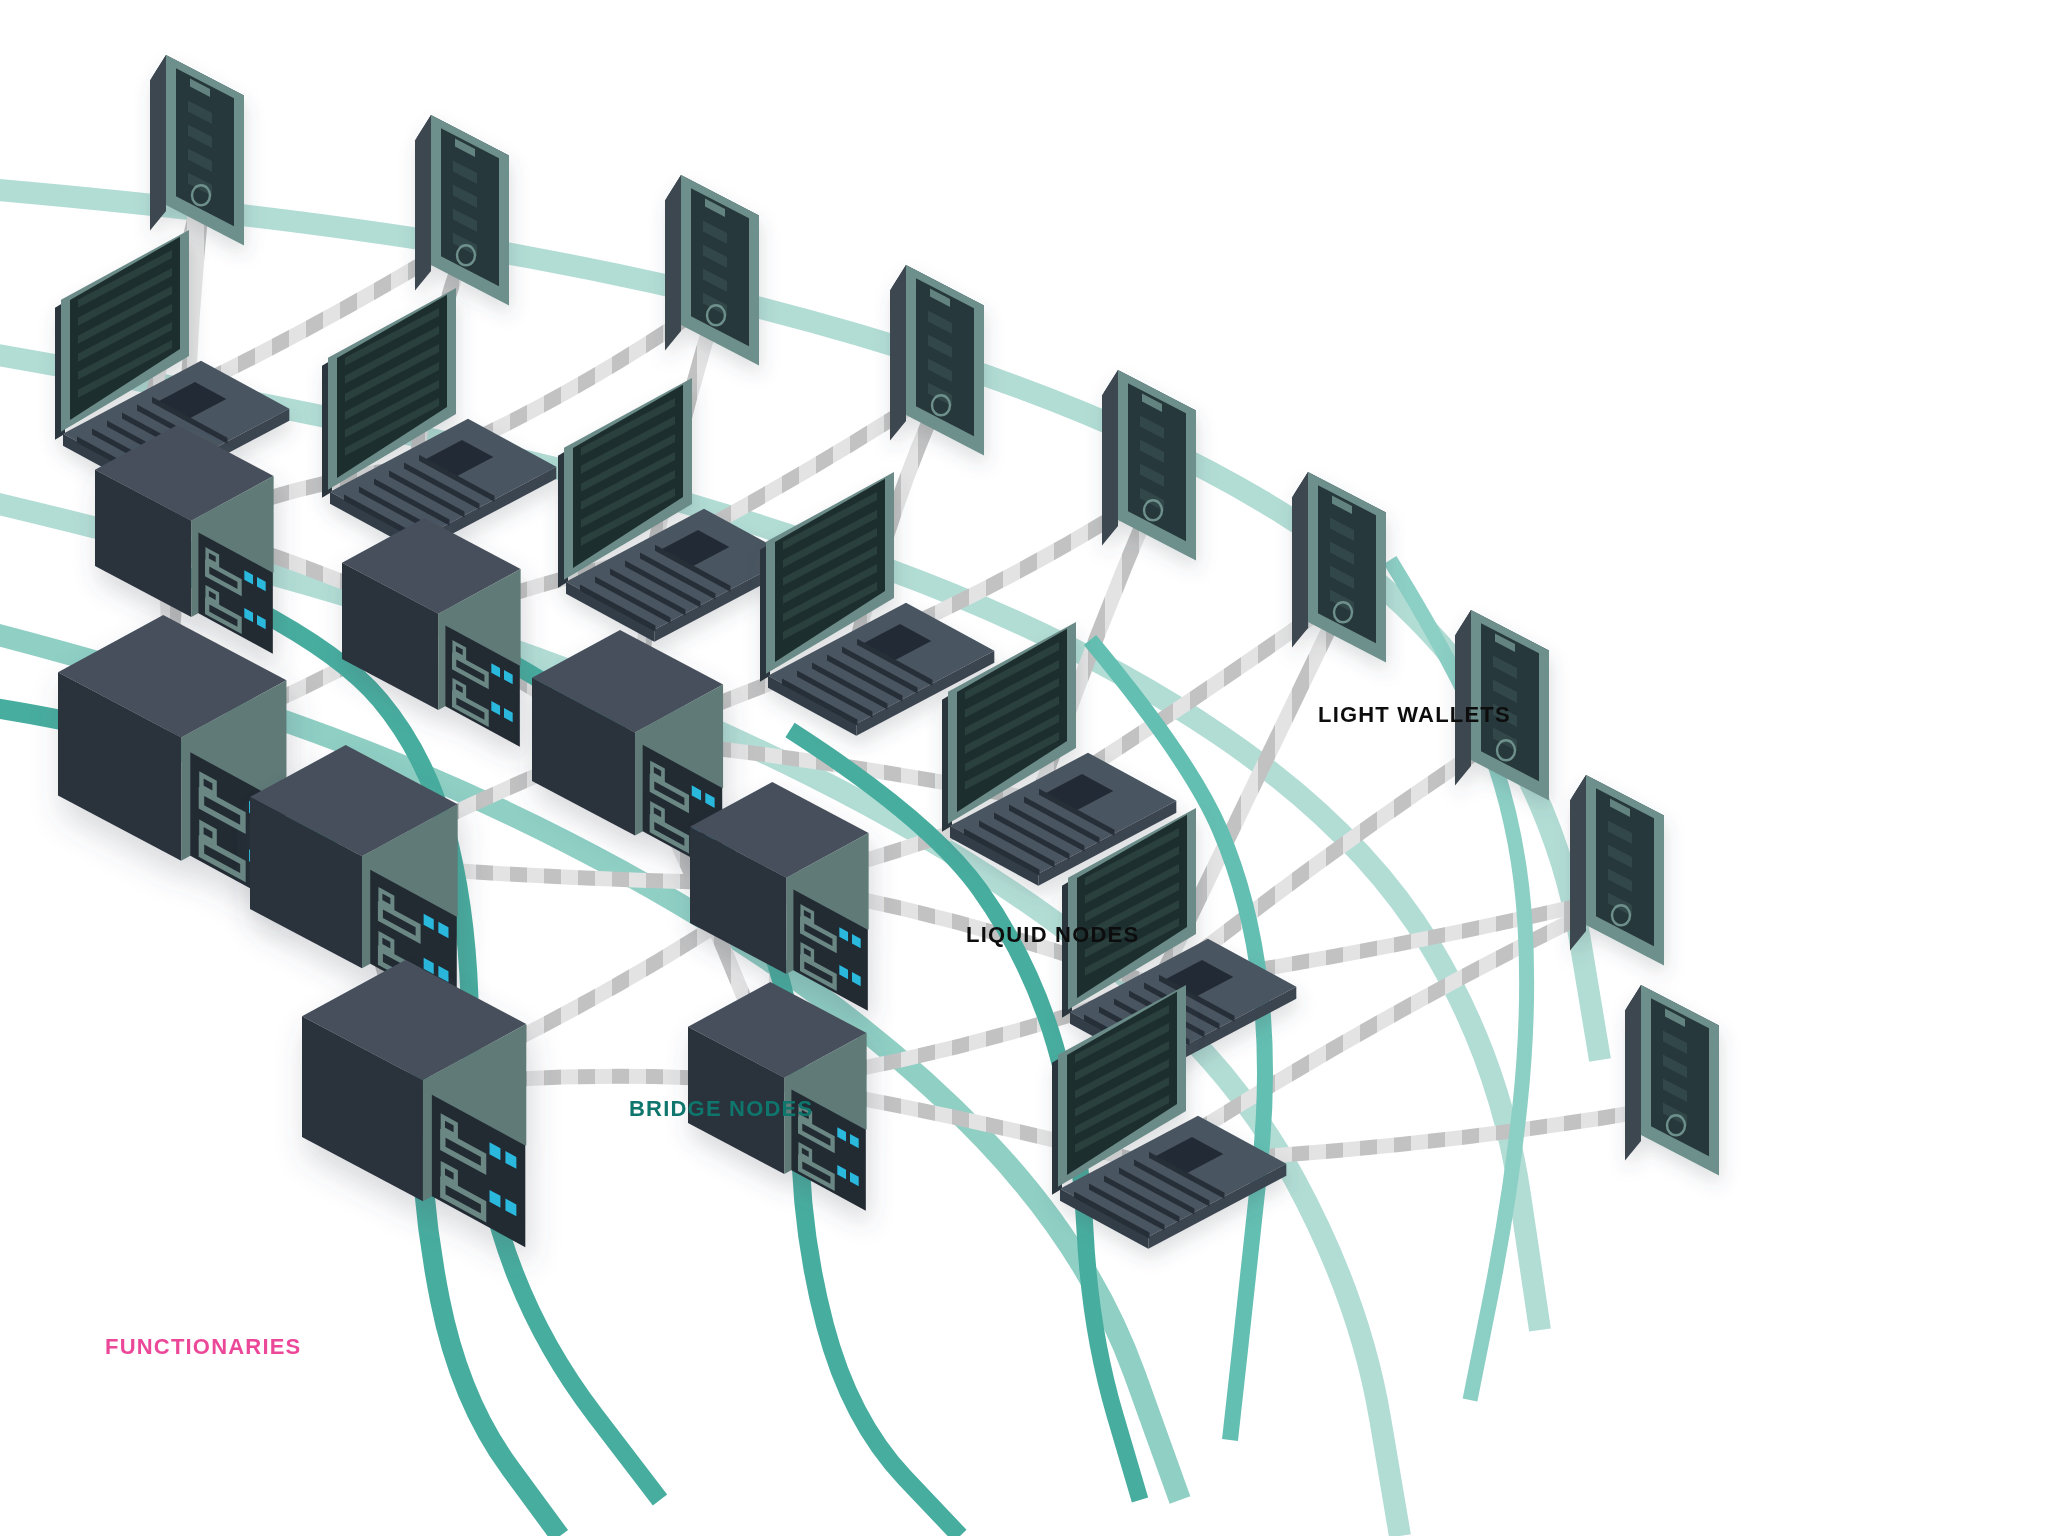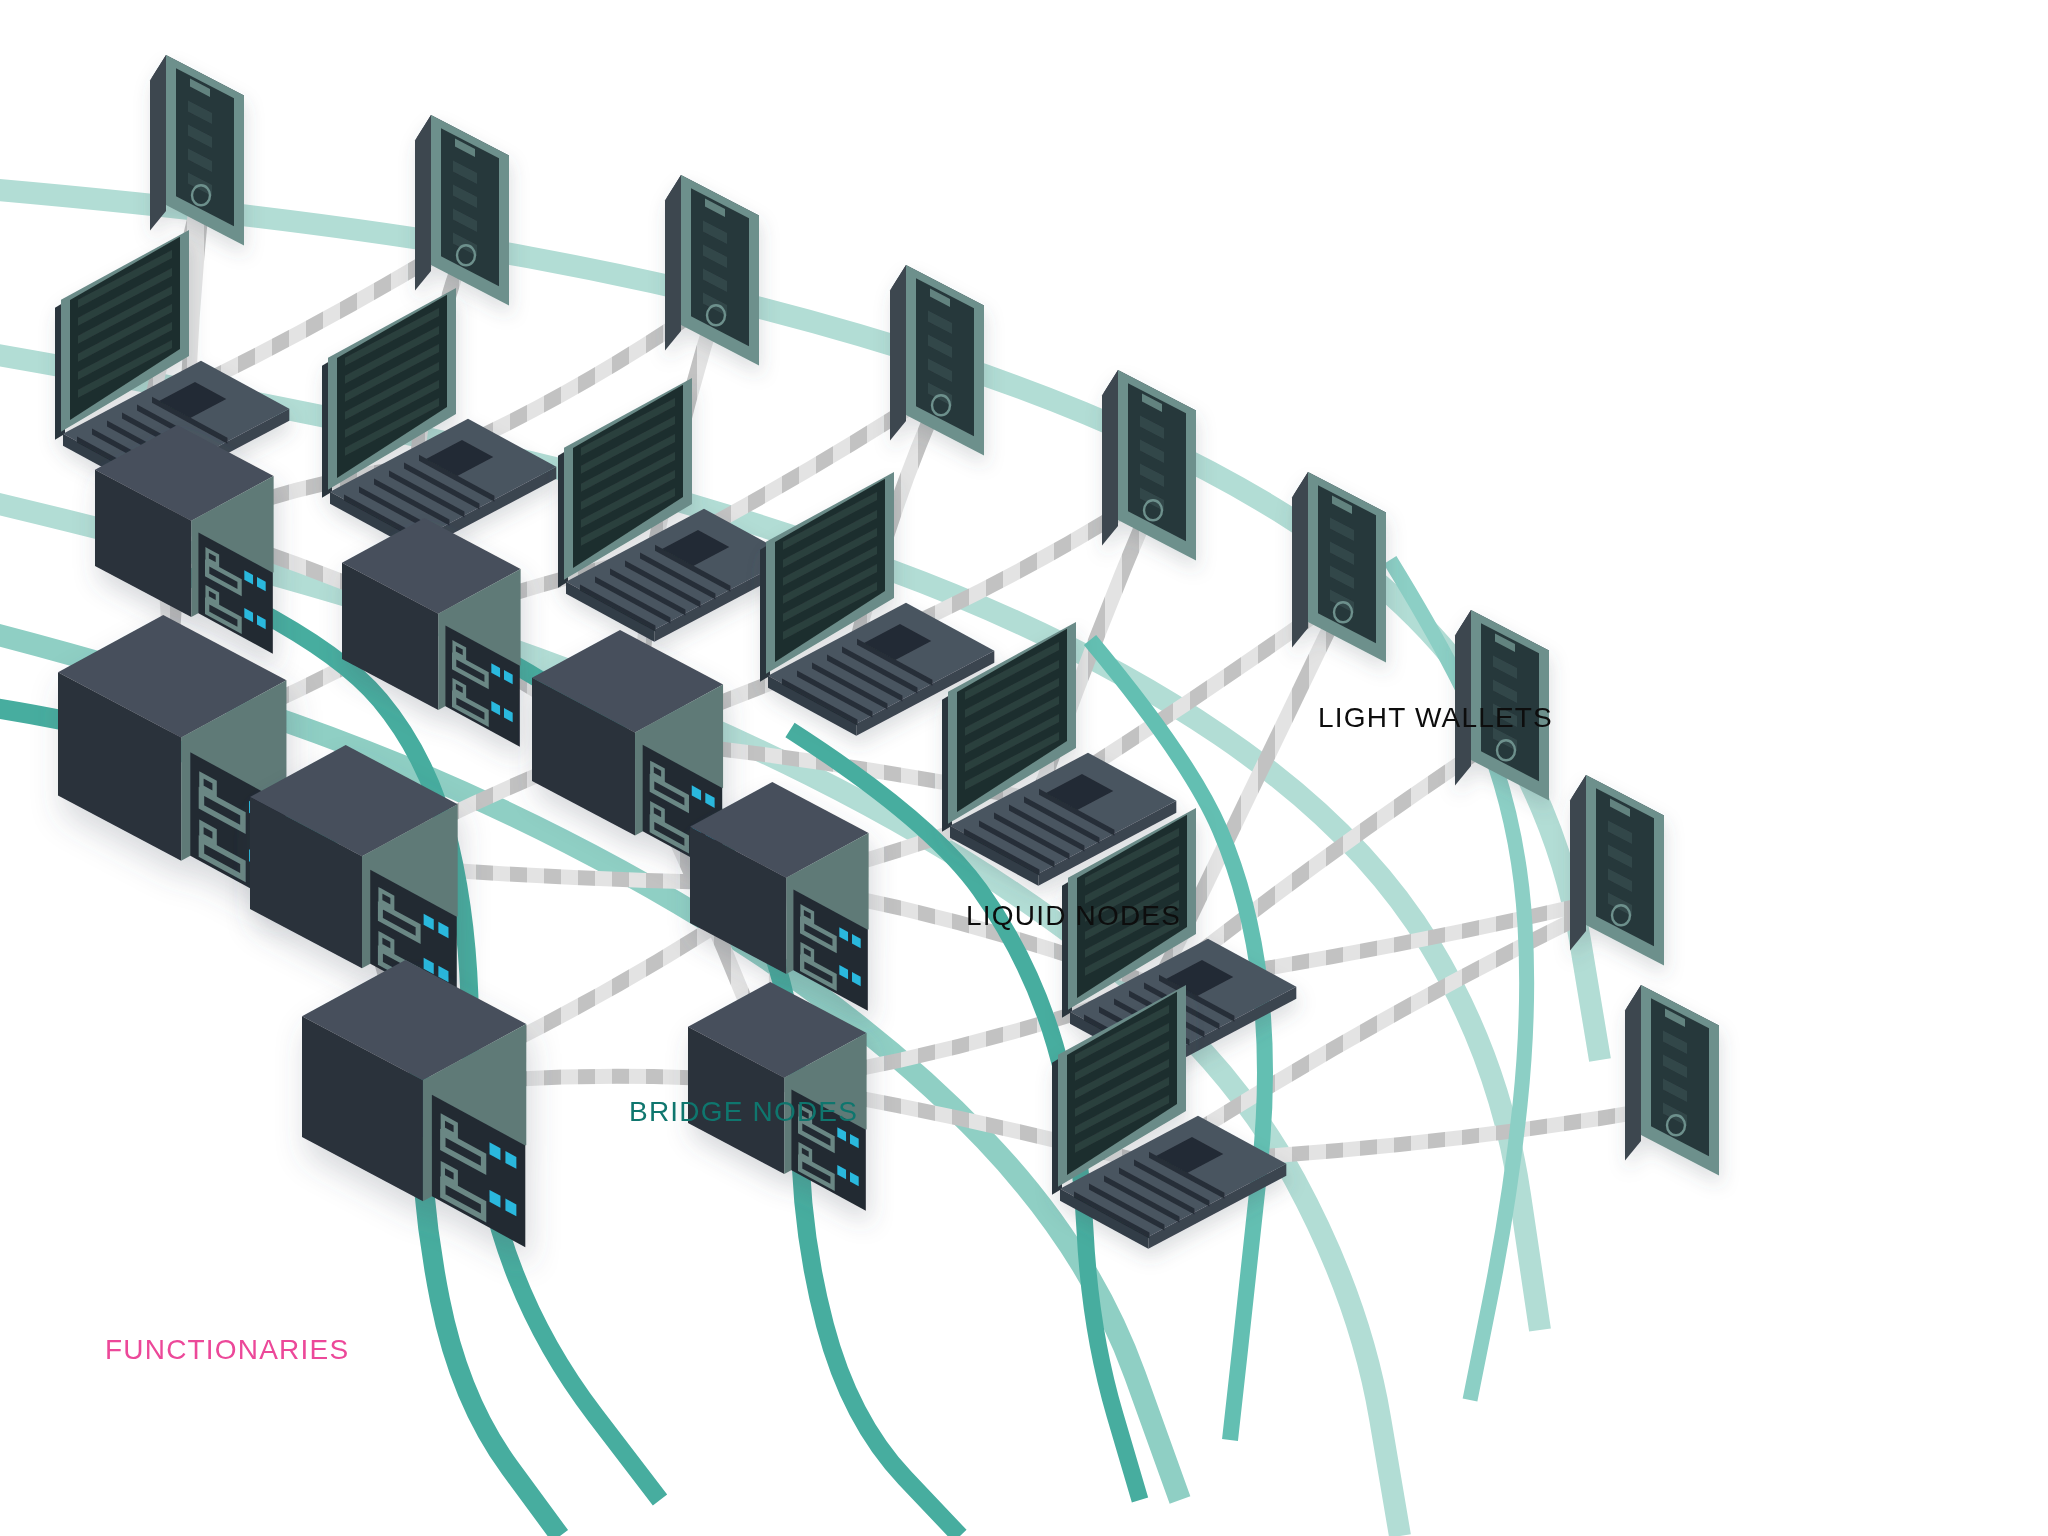--- a/index.html
+++ b/index.html
@@ -5,22 +5,22 @@
 <style>
   html,body{margin:0;padding:0;background:#ffffff;}
   body{width:2048px;height:1536px;overflow:hidden;
        font-family:"Liberation Sans","DejaVu Sans",sans-serif;}
   #stage{position:relative;width:2048px;height:1536px;background:#fff;}
   #net{position:absolute;inset:0;width:2048px;height:1536px;}
   .label{
     position:absolute;
     color:#0d0d0d;
     font-family:"Liberation Sans","DejaVu Sans",sans-serif;
-    font-size:28px;
-    font-weight:400;
+    font-size:22px;
+    font-weight:700;
     letter-spacing:1.2px;
     white-space:nowrap;
     line-height:1;
     user-select:none;
   }
 </style>
 </head>
 <body>
 
 <div id="stage">
@@ -1014,18 +1014,18 @@
           <path d="M188.36,220.86 L198.48000000000002,226.36
                                   L198.48000000000002,237.36 L188.36,231.86 Z" fill="#29b8dd"></path>
           <path d="M130.4,189.36 L142.36,195.86
                                 L142.36,206.86 L130.4,200.36 Z" fill="none" stroke="#6a8784" stroke-width="4"></path>
         </g>
       </g>
   </svg>
 
   <div id="label-host">
       <div class="label" style="left: 1318px; top: 704px; color: rgb(13, 13, 13);">LIGHT WALLETS</div>
-      <div class="label" style="left: 966px; top: 902px; color: rgb(13, 13, 13);">LIQUID NODES</div>
+      <div class="label" style="left: 966px; top: 924px; color: rgb(13, 13, 13);">LIQUID NODES</div>
       <div class="label" style="left: 629px; top: 1098px; color: #0f766e;">BRIDGE NODES</div>
       <div class="label" style="left: 105px; top: 1336px; color: #ec4899;">FUNCTIONARIES</div>
     </div>
 
 </div>
 
 </body></html>

